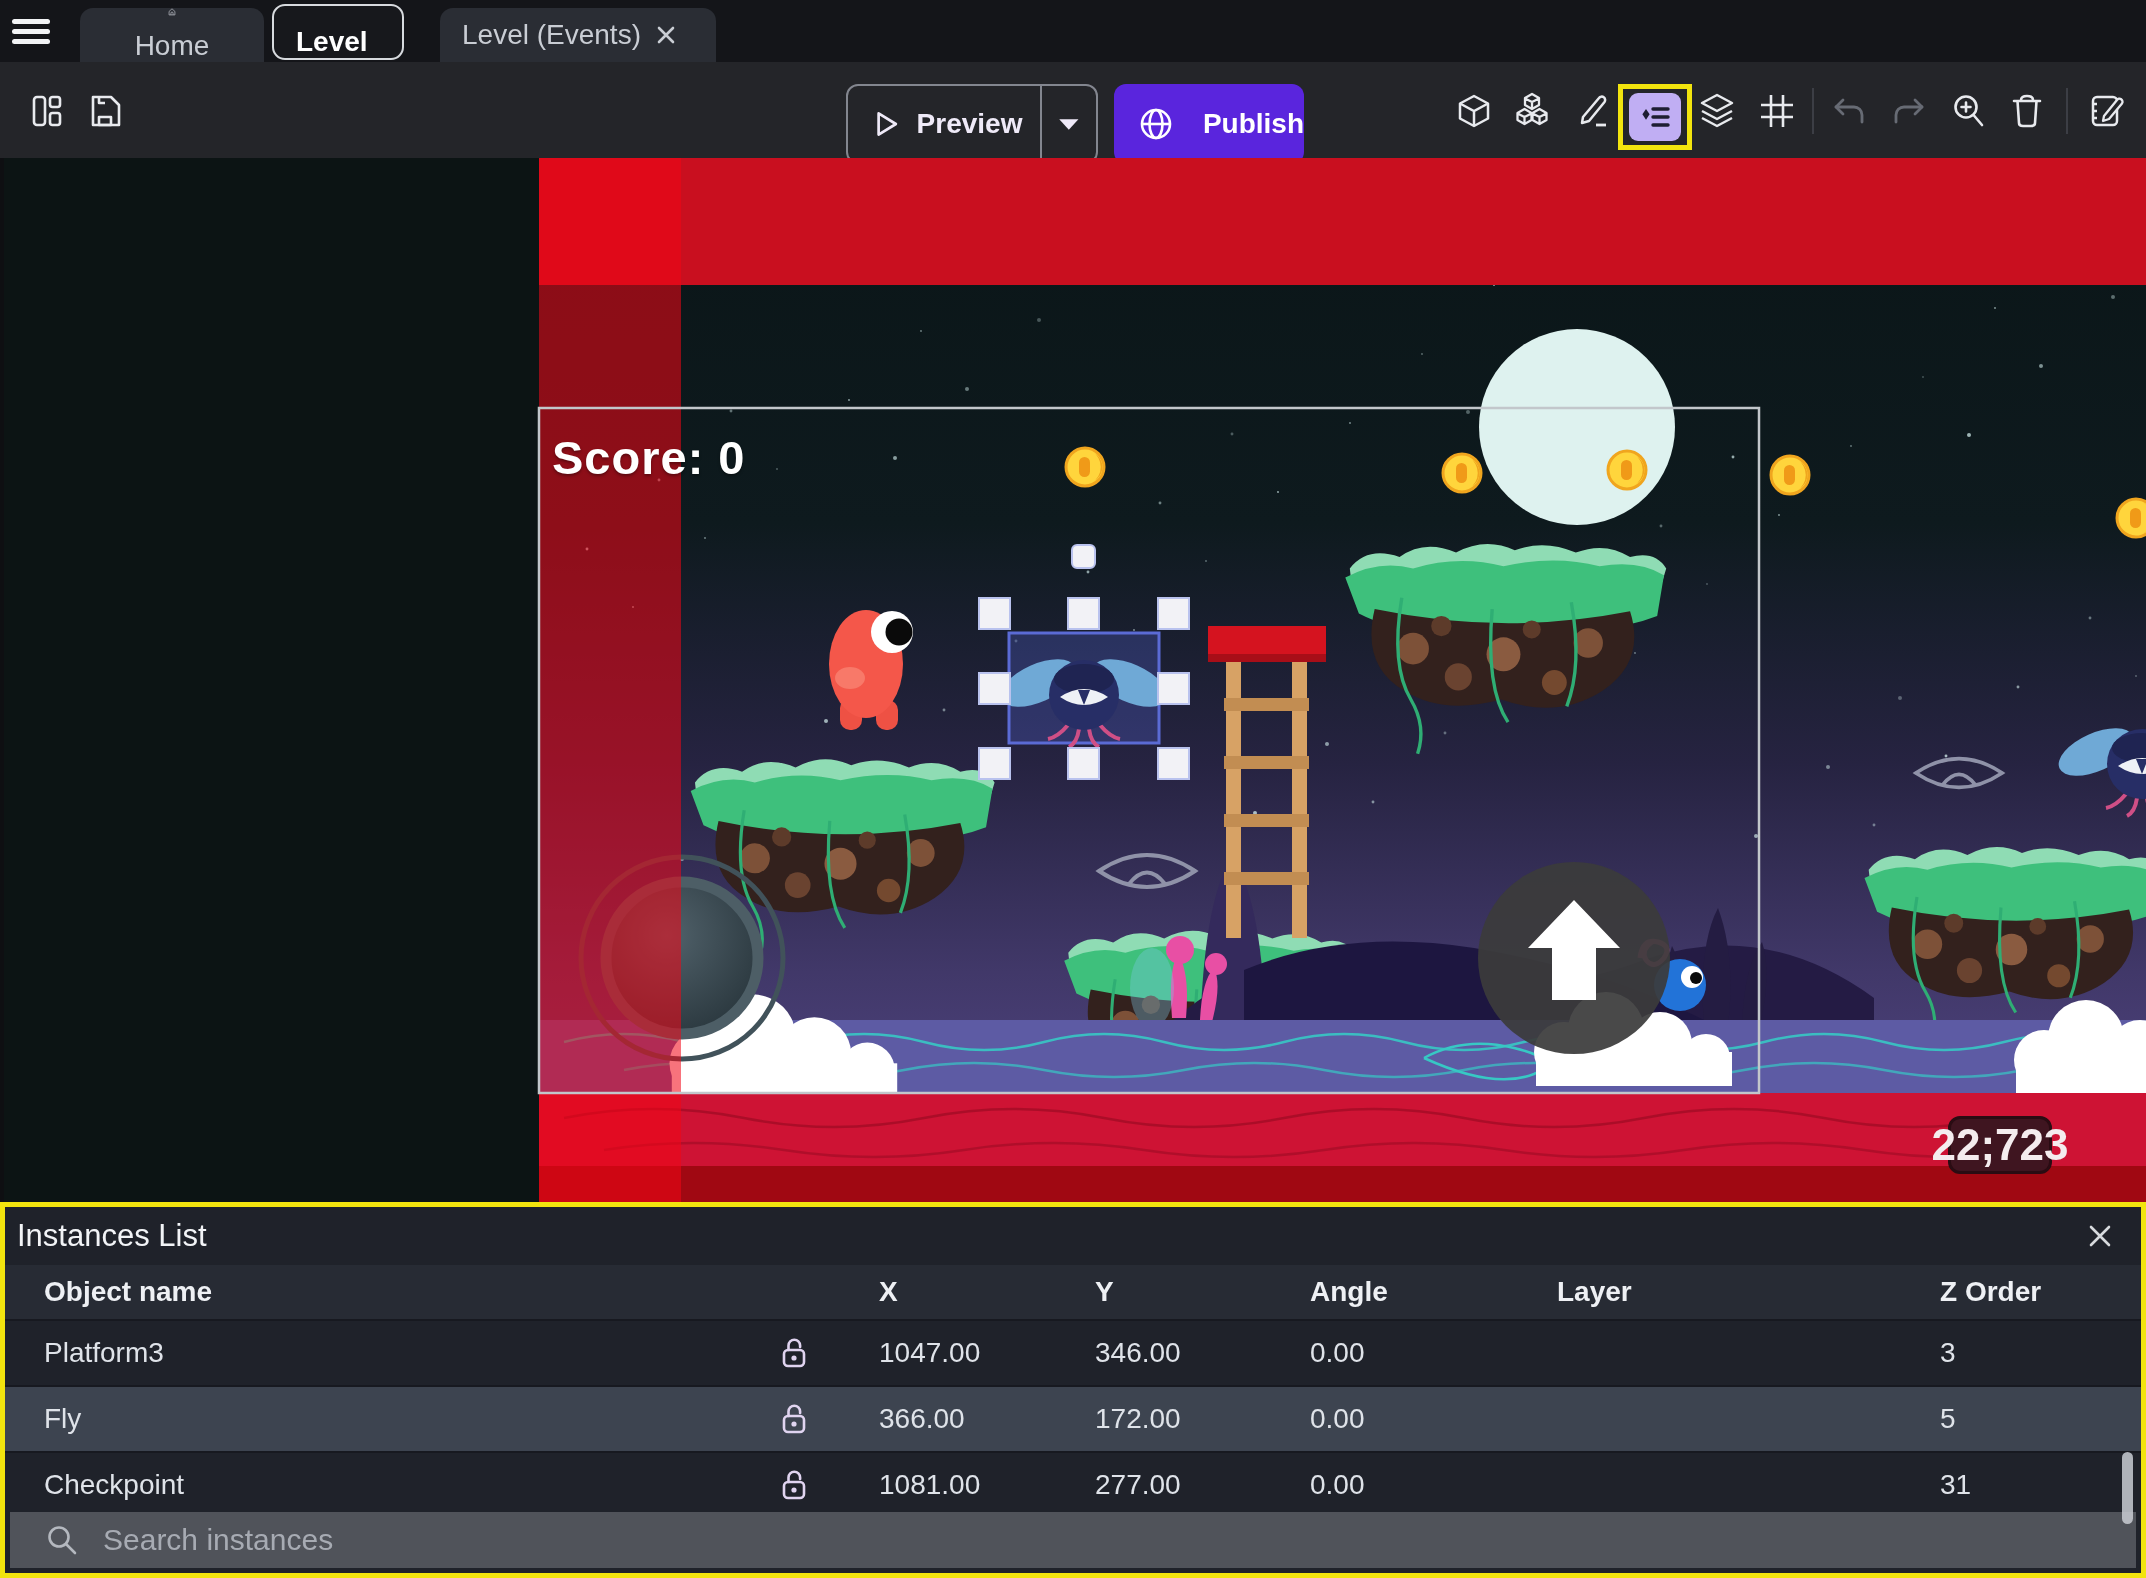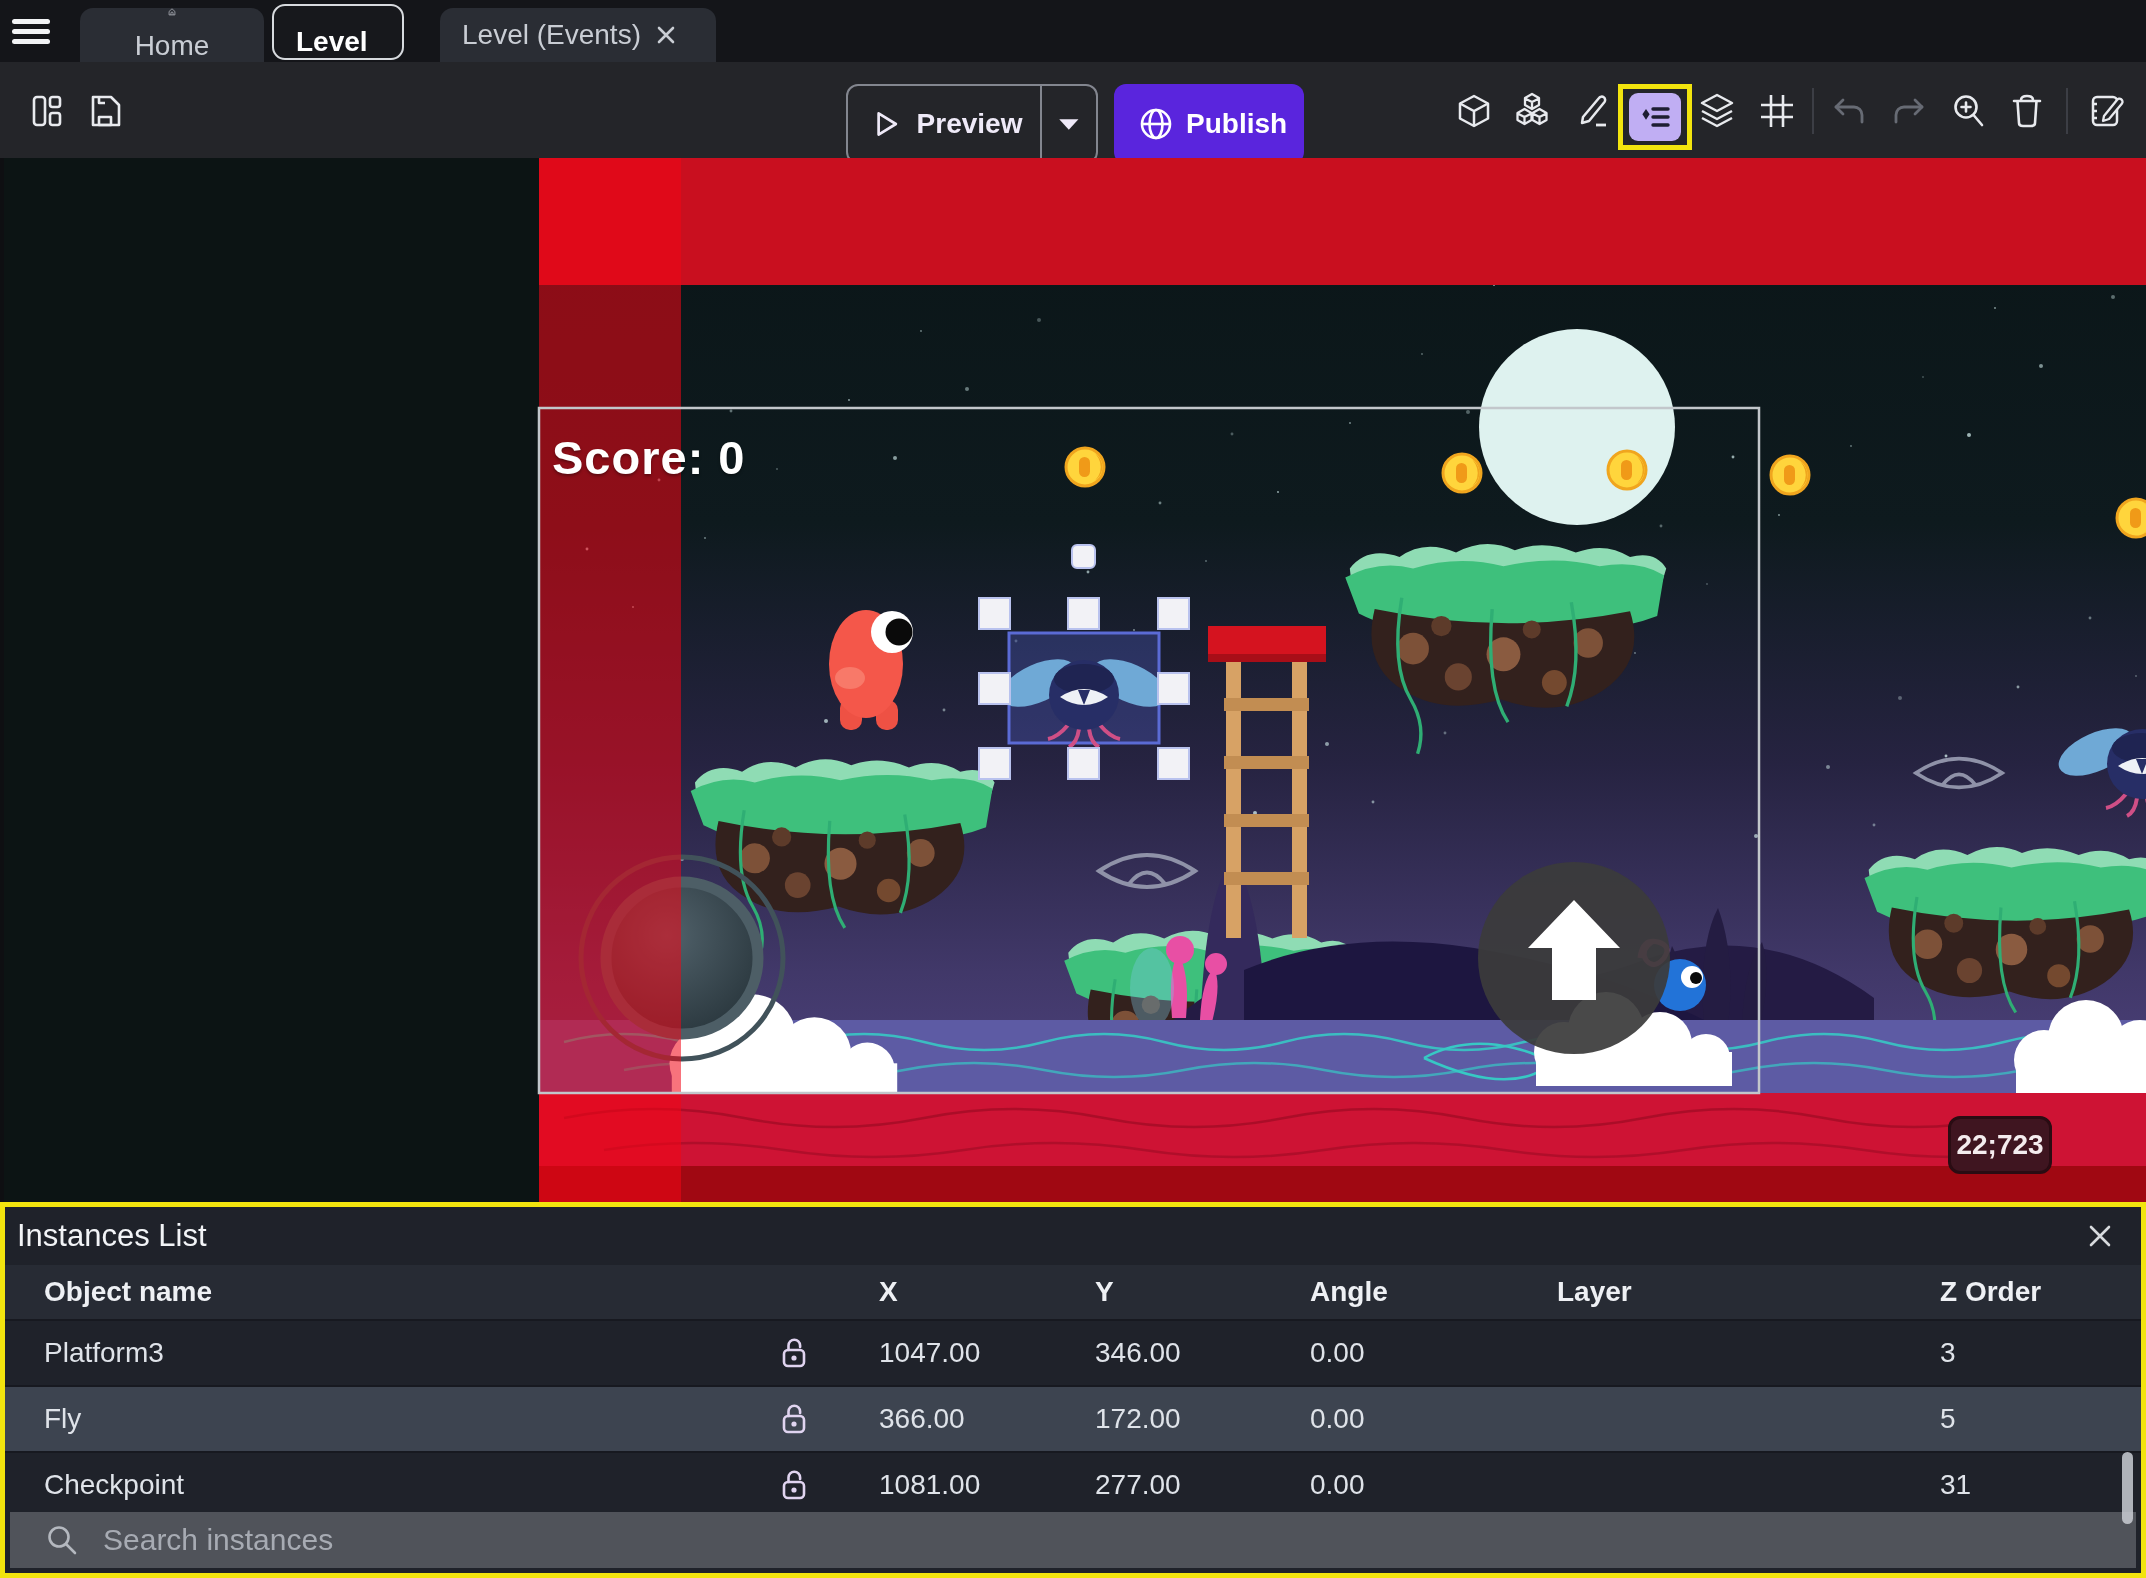--- a/index.html
+++ b/index.html
@@ -12,38 +12,38 @@
   .tab{position:absolute;top:8px;height:54px;background:#2a2d34;border-radius:13px 13px 0 0;
        display:flex;align-items:center;gap:14px;padding:0 22px;box-sizing:border-box;
        font-size:28px;color:#c9cdd4;cursor:pointer;}
   .tab.active{top:4px;height:56px;background:#17181c;border:2px solid #d7dade;border-radius:13px;
        color:#ffffff;font-weight:bold;}
   .tab .xicon{width:22px;height:22px;}
   
   .toolbar{position:absolute;left:0;top:62px;width:2146px;height:96px;background:#242529;}
   .tbicon{position:absolute;top:30px;width:38px;height:38px;cursor:pointer;}
   .btn{position:absolute;top:22px;height:80px;border-radius:12px;display:flex;align-items:center;
-       box-sizing:border-box;cursor:pointer;font-size:28px;font-weight:bold;}
+       box-sizing:border-box;cursor:pointer;font-size:28px;font-weight:bold;justify-content:space-between;}
   .btn.preview{left:846px;width:252px;border:2px solid #83868f;color:#efeaf8;}
   .btn.preview .plabel{padding:0 18px 0 14px;}
   .btn.preview .split{width:2px;align-self:stretch;background:#83868f;}
   .btn.publish{left:1114px;width:190px;background:#5a25dd;color:#ffffff;gap:12px;padding-left:24px;}
   .vdiv{position:absolute;top:26px;width:2px;height:46px;background:#3c3e45;}
   .hl-box{position:absolute;left:1618px;top:22px;width:74px;height:66px;border:5px solid #f2e40e;
           box-sizing:border-box;display:flex;align-items:center;justify-content:center;}
   .hl-inner{width:52px;height:48px;border-radius:9px;background:#c0aef3;display:flex;
             align-items:center;justify-content:center;}
   
   .canvas{position:absolute;left:4px;top:158px;width:2146px;height:1044px;background:#0b1314;}
   .scene{position:absolute;left:0;top:0;}
   .score{position:absolute;left:548px;top:272px;font-size:47px;font-weight:bold;color:#ffffff;
          text-shadow:0 2px 3px rgba(0,0,0,.35);letter-spacing:1px;}
   .coordbadge{position:absolute;left:1944px;top:958px;width:104px;height:58px;background:#3f1520;
          border:3px solid #2a0c13;border-radius:12px;display:flex;align-items:center;justify-content:center;
-         font-size:28px;font-weight:bold;color:#f4ecee;box-sizing:border-box;}
+         font-size:44px;font-weight:bold;color:#f4ecee;box-sizing:border-box;}
   
   .panel{position:absolute;left:0;top:1202px;width:2146px;height:376px;background:#1f222a;
          border:5px solid #f2e40e;box-sizing:border-box;display:flex;flex-direction:column;}
   .ptitle{height:58px;display:flex;align-items:center;padding:0 26px 0 12px;font-size:31px;color:#f2f4f7;}
   .ptitle .sp{flex:1;}
   .grid-row{display:grid;grid-template-columns:742px 93px 216px 215px 247px 383px 1fr;
             align-items:center;font-size:28px;}
   .ghead{height:54px;background:#272b34;font-weight:bold;color:#eef0f4;}
   .grow{height:64px;border-top:2px solid #171920;color:#dfe3e9;cursor:pointer;}
   .grow.selected{background:#3d4450;}

